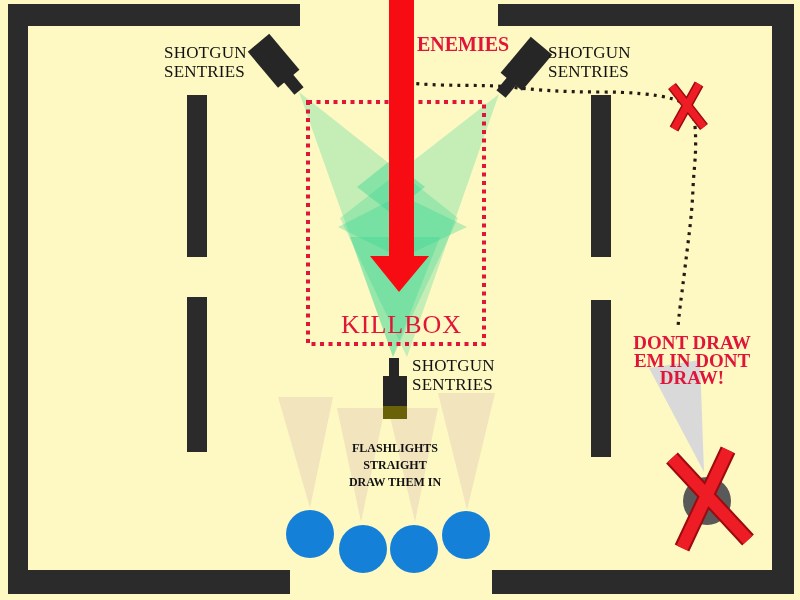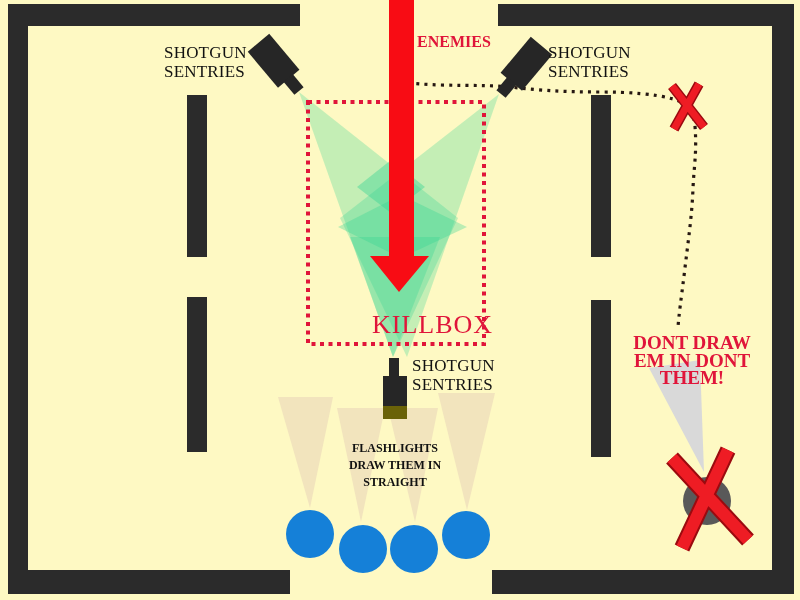--- a/index.html
+++ b/index.html
@@ -2,21 +2,21 @@
 <html><head>
 <meta charset="utf-8">
 <style>
   html,body{margin:0;padding:0;background:#fff;}
   #stage{position:relative;width:800px;height:600px;background:#fef9c3;overflow:hidden;
          font-family:Liberation Serif, serif;}
   #stage svg{position:absolute;left:0;top:0;}
   .lbl{position:absolute;color:#111;white-space:nowrap;}
   .lbl.red{color:#e0153a;}
   .sentry-label{font-size:17px;line-height:19px;letter-spacing:.2px;}
-  .enemies{font-size:16px;font-weight:bold;}
+  .enemies{font-size:20px;font-weight:bold;}
   .killbox{font-size:26px;letter-spacing:1px;}
   .flash{font-size:12px;font-weight:bold;line-height:17px;text-align:center;width:170px;white-space:normal;}
   .warn{font-size:19px;font-weight:bold;line-height:17.5px;text-align:center;width:140px;white-space:normal;}
 </style>
 </head>
 <body>
 
 <div id="stage">
 
   <svg width="800" height="600" viewBox="0 0 800 600">
@@ -101,32 +101,32 @@
     <div>SENTRIES</div>
   </div>
 
   <div class="lbl sentry-label" style="left:548px;top:43px;">
     <div>SHOTGUN</div>
     <div>SENTRIES</div>
   </div>
 
   <div class="lbl red enemies" style="left:417px;top:33px;">ENEMIES</div>
 
-  <div class="lbl red killbox" style="left:341px;top:310px;margin-left:31px;">KILLBOX</div>
+  <div class="lbl red killbox" style="left:341px;top:310px;">KILLBOX</div>
 
   <div class="lbl sentry-label" style="left:412px;top:356px;">
     <div>SHOTGUN</div>
     <div>SENTRIES</div>
   </div>
 
   <div class="lbl flash" style="left:310px;top:440px;">
     <div>FLASHLIGHTS</div>
+    <div>STRAIGHT</div>
     <div>DRAW THEM IN</div>
-    <div>STRAIGHT</div>
   </div>
 
   <div class="lbl red warn" style="left:622px;top:334px;">
     <div>DONT DRAW</div>
     <div>EM IN DONT</div>
-    <div>THEM!</div>
+    <div>DRAW!</div>
   </div>
 
 </div>
 
 </body></html>

